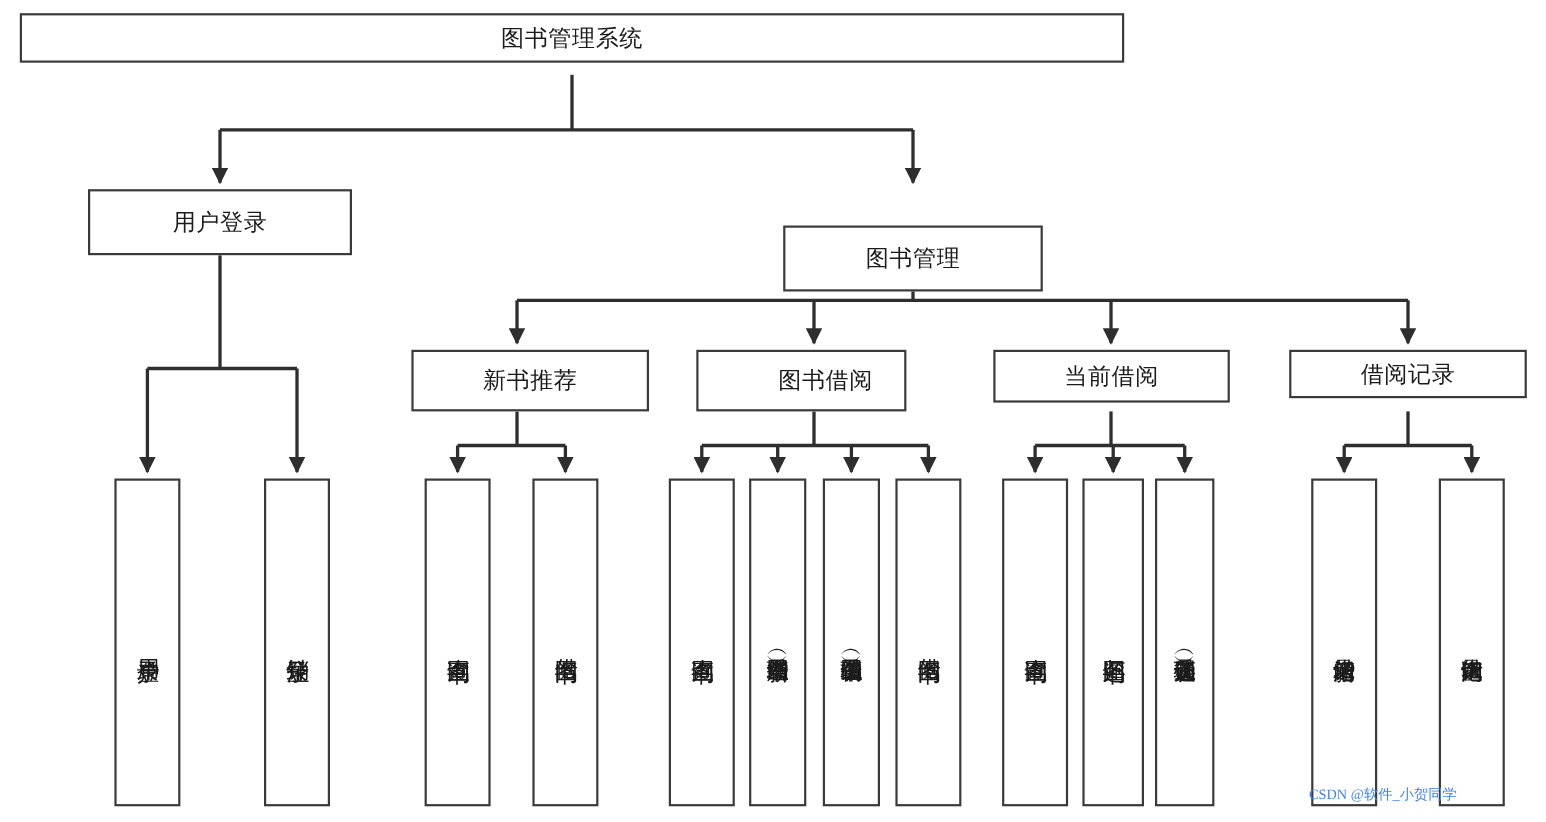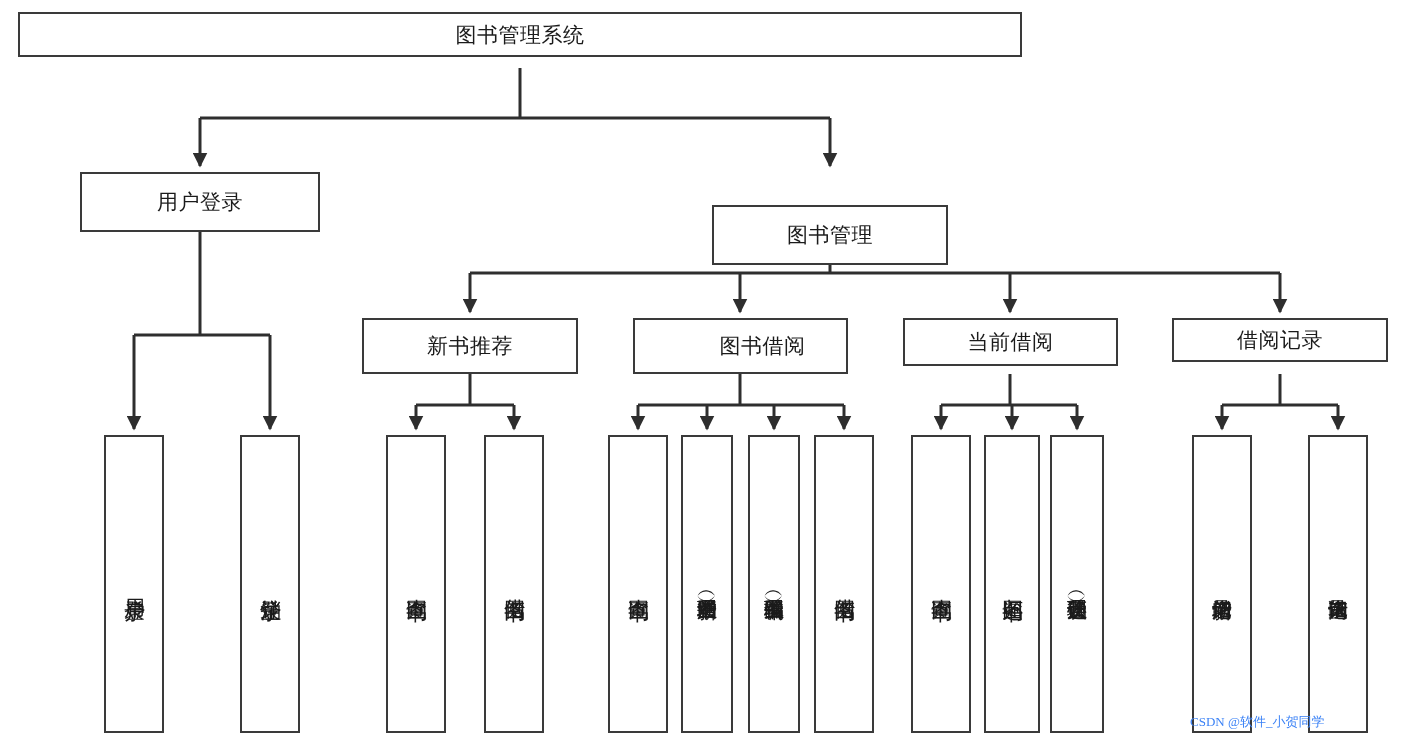--- a/index.html
+++ b/index.html
@@ -122,23 +122,23 @@
       <path d="M 1338,405 L 1338,429" marker-end="url(#arrow)"></path>
     </g>
   </svg>
 
   <div class="node node-h" id="node-root" style="left: 18px; top: 12px; width: 1004px; height: 45px;">图书管理系统</div>
 
   <div class="node node-h" id="node-l1-0" style="left: 80px; top: 172px; width: 240px; height: 60px;">用户登录</div>
 
   <div class="node node-h" id="node-l1-1" style="left: 712px; top: 172px; width: 236px; height: 60px; margin-top: 33px;">图书管理</div>
 
-  <div class="node node-h" id="node-l2-0" style="left: 362px; top: 318px; width: 216px; height: 56px;">新书推荐</div>
+  <div class="node node-h" id="node-l2-0" style="left: 374px; top: 318px; width: 216px; height: 56px;">新书推荐</div>
 
-  <div class="node node-h" id="node-l2-1" style="left: 633px; top: 318px; width: 215px; height: 56px; padding-left: 44px;">图书借阅</div>
+  <div class="node node-h" id="node-l2-1" style="left: 633px; top: 318px; width: 191px; height: 56px; padding-left: 44px;">图书借阅</div>
 
   <div class="node node-h" id="node-l2-2" style="left: 903px; top: 318px; width: 215px; height: 48px;">当前借阅</div>
 
   <div class="node node-h" id="node-l2-3" style="left: 1172px; top: 318px; width: 216px; height: 44px;">借阅记录</div>
 
   <div class="node node-v" id="leaf-0" style="left: 104px; top: 435px; width: 60px; height: 298px;">用户登录</div>
   <div class="node node-v" id="leaf-1" style="left: 240px; top: 435px; width: 60px; height: 298px;">注销登录</div>
   <div class="node node-v" id="leaf-2" style="left: 386px; top: 435px; width: 60px; height: 298px;">查询图书</div>
   <div class="node node-v" id="leaf-3" style="left: 484px; top: 435px; width: 60px; height: 298px;">借阅图书</div>
   <div class="node node-v" id="leaf-4" style="left: 608px; top: 435px; width: 60px; height: 298px;">查询图书</div>

